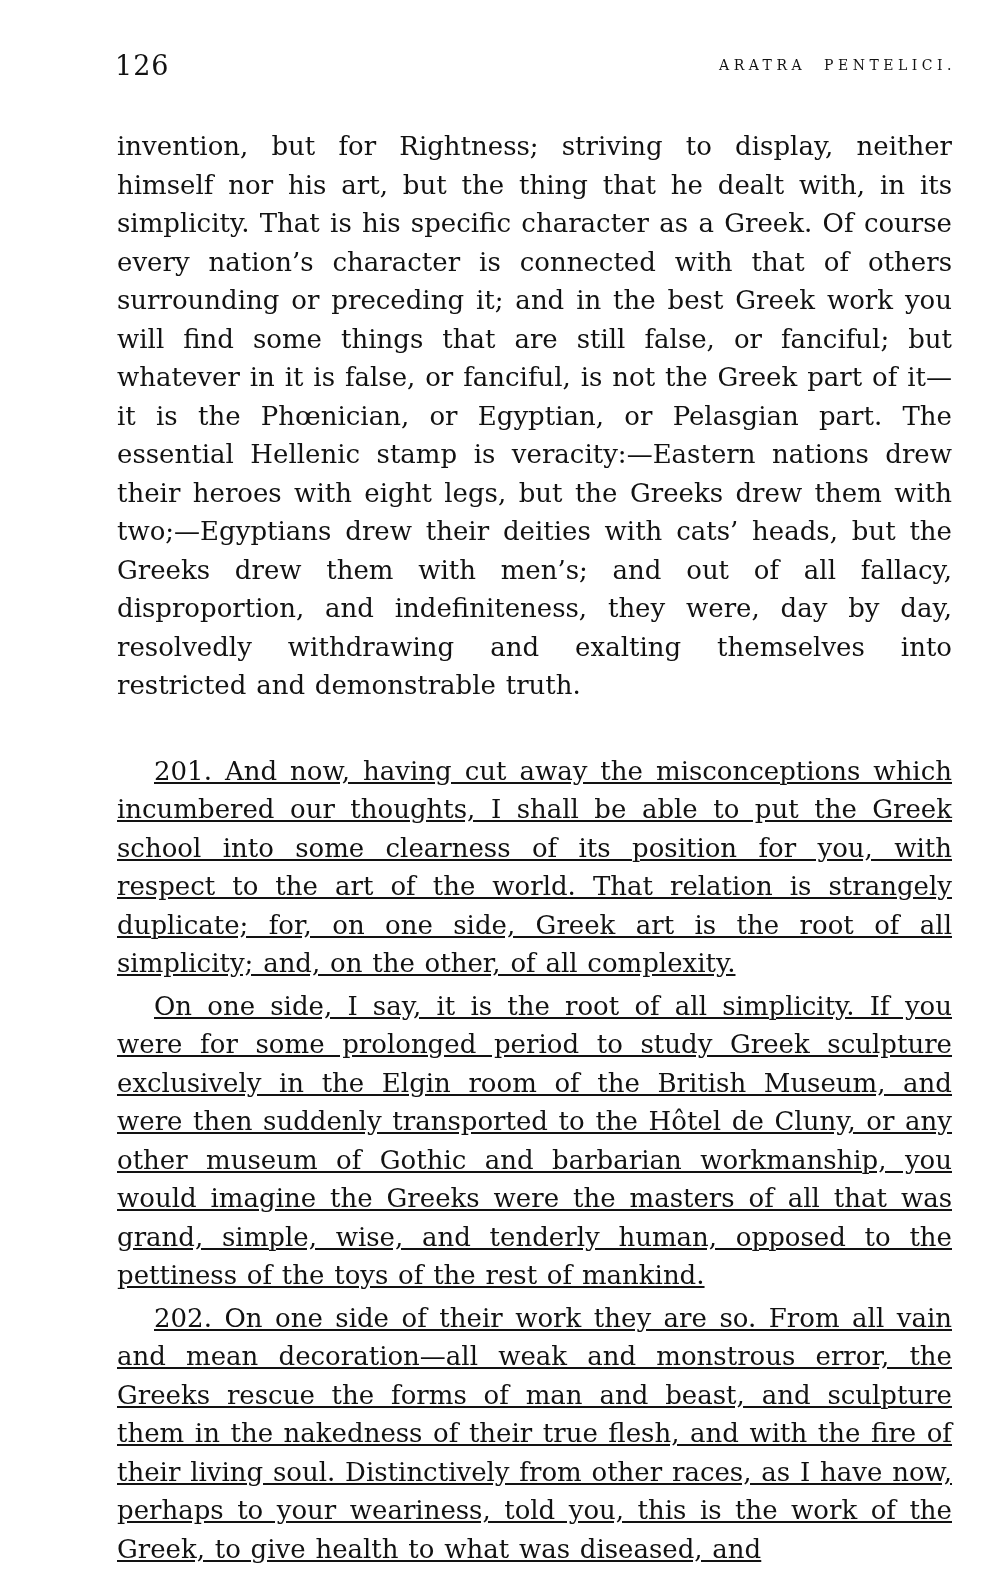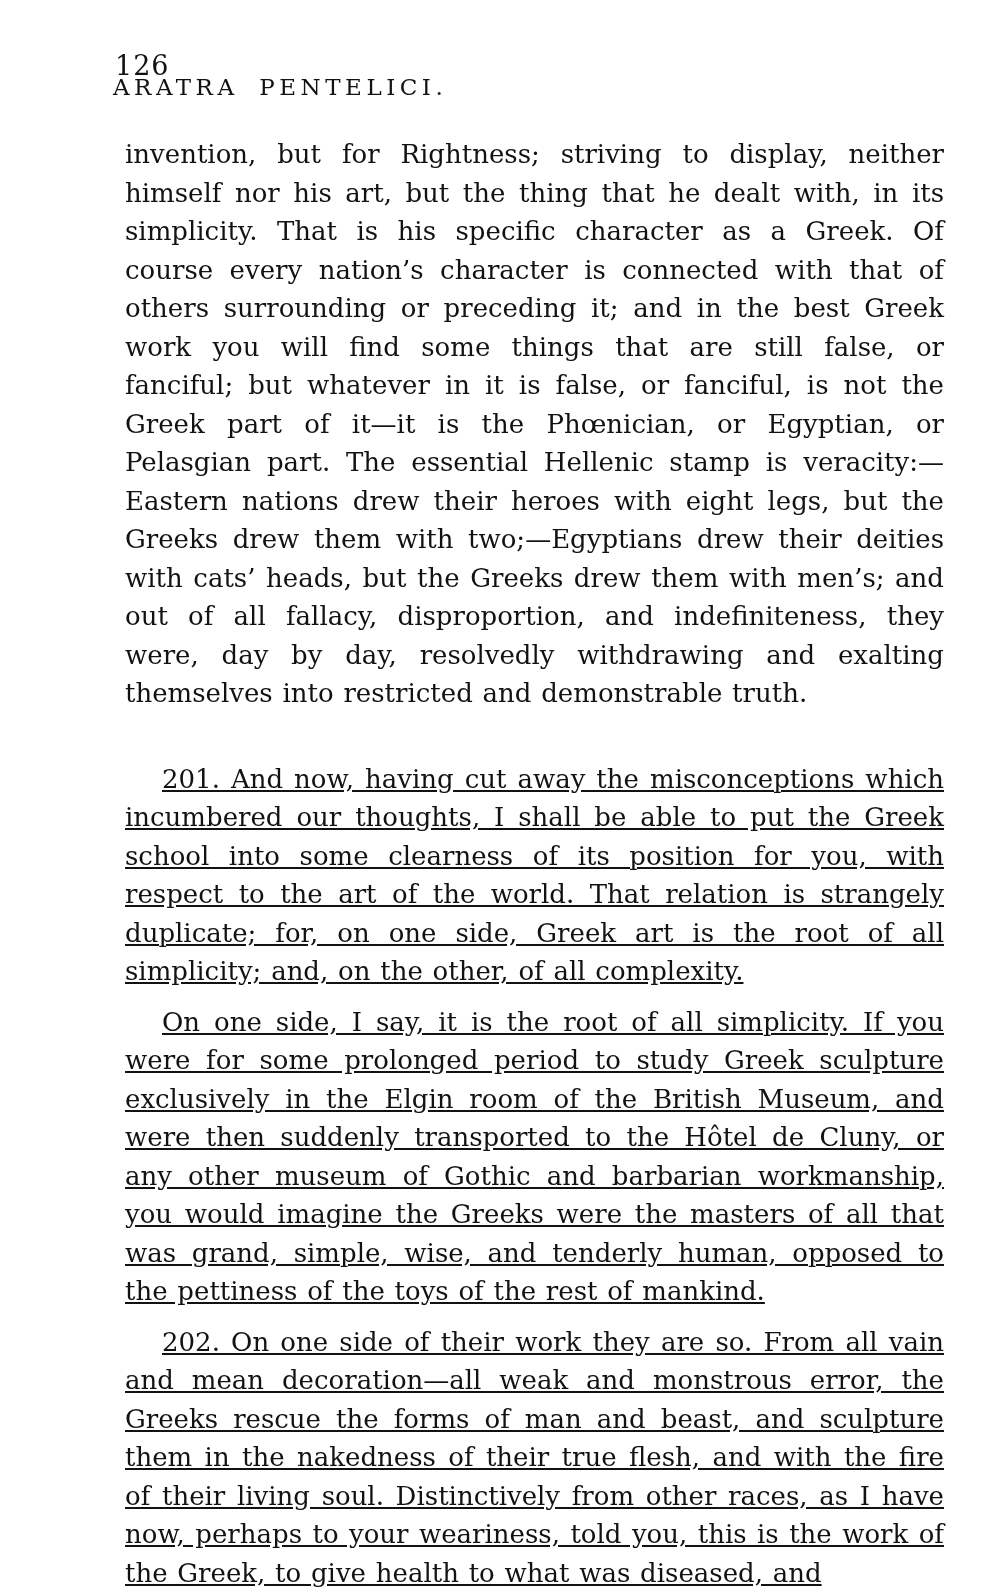--- a/index.html
+++ b/index.html
@@ -26,39 +26,38 @@
   }
   .page-number {
     position: absolute;
     left: 2px;
     top: 0;
     font-size: 27px;
     letter-spacing: 1px;
   }
   .running-title {
     display: block;
-    text-align: left;
-    font-size: 23px;
+    text-align: right;
+    font-size: 14px;
     letter-spacing: 4.5px;
     word-spacing: 9px;
     padding-top: 7px;
-    margin-top: 17px;
   }
   .text-block {
     position: absolute;
     top: 123px;
     left: 113px;
     width: 843px;
     font-size: 26px;
     line-height: 38.5px;
     text-align: justify;
     word-spacing: 1.5px;
   }
   .text-block p {
-    margin: 12px;
+    margin: 4px;
     padding: 0;
   }
   .text-block p.indented {
     text-indent: 37px;
     text-decoration: underline;
   }
   .text-block p.section-gap {
     margin-top: 47px;
   }
 </style>

